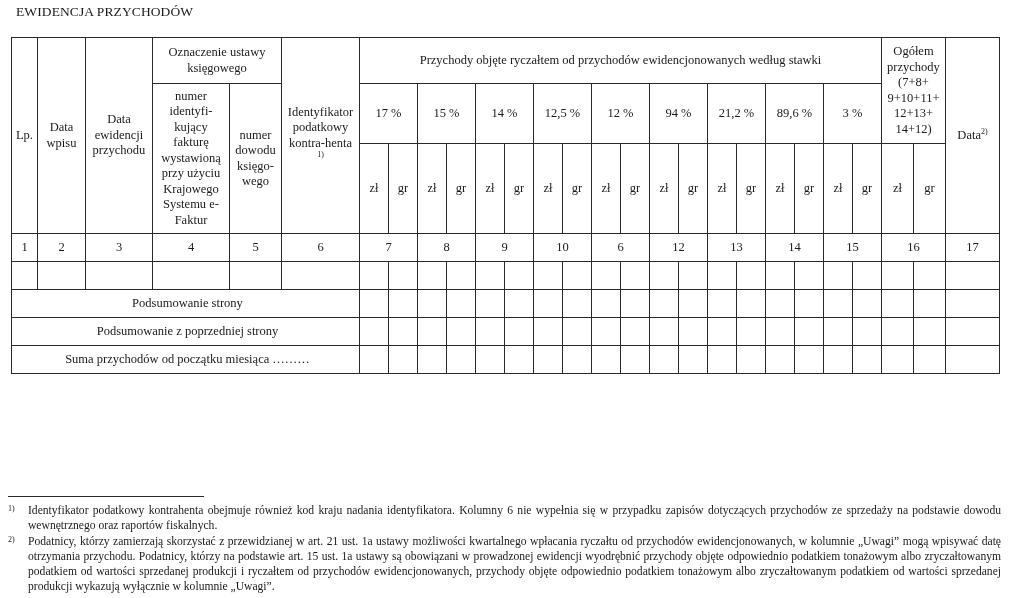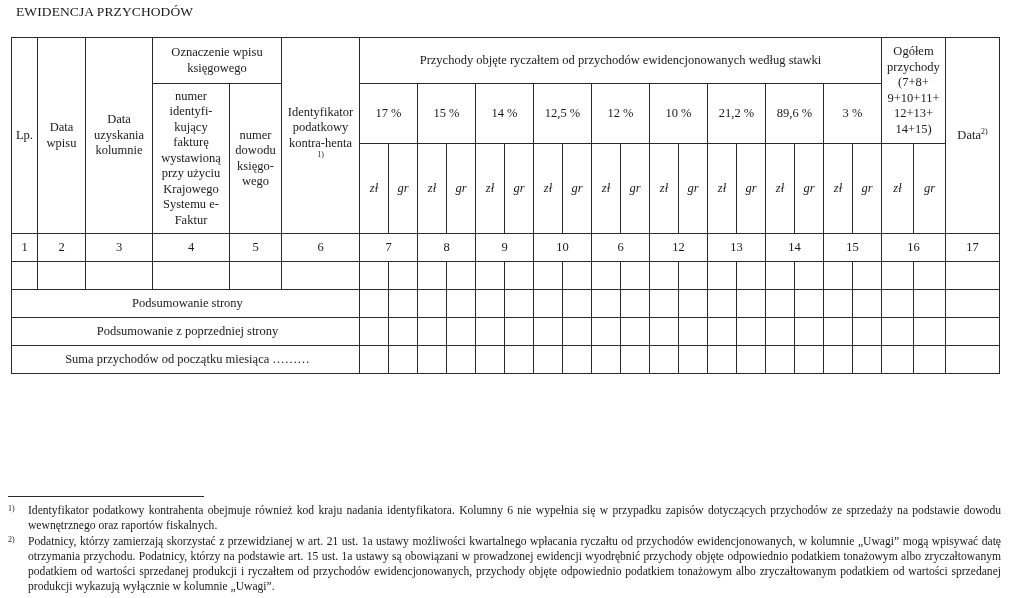--- a/index.html
+++ b/index.html
@@ -16,21 +16,21 @@
     border-collapse: collapse; table-layout: fixed;
     font-size: 12.5px; line-height: 15.5px;
   }
   table.ledger td, table.ledger th {
     border: 1.4px solid #2a2a2a; padding: 0; text-align: center; vertical-align: middle;
     font-weight: normal;
   }
   sup { font-size: 8px; line-height: 0; vertical-align: 5px; }
   .h-group { height: 46px; }
   .h-rate { height: 60px; }
-  .h-zl { height: 90px; font-style: italic; }
+  .h-zl { height: 90px; }
   .num-row td { height: 27px; font-size: 12.5px; }
   .data-row td { height: 27px; }
   .sum-row td { height: 27px; }
   .sum-label { text-align: left; padding-left: 4px !important; }
   .footnote-rule {
     position: absolute; left: 8px; top: 496px; width: 196px; height: 0;
     border-top: 1.3px solid #2a2a2a;
   }
   .footnotes {
     position: absolute; left: 8px; top: 503px; width: 993px;
@@ -71,36 +71,36 @@
     <col style="width:29px">
       <col style="width:29px">
     <col style="width:32px">
       <col style="width:32px">
     <col style="width:54px">
   </colgroup>
   <thead>
     <tr class="h-group">
       <th rowspan="3">Lp.</th>
       <th rowspan="3"><span>Data wpisu</span></th>
-      <th rowspan="3"><span>Data uzyskania kolumnie</span></th>
-      <th colspan="2"><span style="display:inline-block;width:110px">Oznaczenie wpisu księgowego</span></th>
+      <th rowspan="3"><span>Data ewidencji przychodu</span></th>
+      <th colspan="2"><span style="display:inline-block;width:110px">Oznaczenie ustawy księgowego</span></th>
       <th rowspan="3"><span style="display:inline-block;width:72px">Identyfikator podatkowy kontra-henta</span><sup>1)</sup></th>
       <th colspan="18">Przychody objęte ryczałtem od przychodów ewidencjonowanych według stawki</th>
-      <th colspan="2" rowspan="2"><span style="display:inline-block;width:58px">Ogółem przychody (7+8+ 9+10+11+ 12+13+ 14+15)</span></th>
+      <th colspan="2" rowspan="2"><span style="display:inline-block;width:58px">Ogółem przychody (7+8+ 9+10+11+ 12+13+ 14+12)</span></th>
       <th rowspan="3"><span>Data</span><sup>2)</sup></th>
     </tr>
     <tr class="h-rate">
       <th rowspan="2"><span style="display:inline-block;width:70px;word-break:break-word">numer identyfi-kujący fakturę wystawioną przy użyciu Krajowego Systemu e-Faktur</span></th>
       <th rowspan="2"><span style="display:inline-block;width:48px">numer dowodu księgo-wego</span></th>
       <th colspan="2">17 %</th>
       <th colspan="2">15 %</th>
       <th colspan="2">14 %</th>
       <th colspan="2">12,5 %</th>
       <th colspan="2">12 %</th>
-      <th colspan="2">10 %</th>
+      <th colspan="2">94 %</th>
       <th colspan="2">21,2 %</th>
       <th colspan="2">89,6 %</th>
       <th colspan="2">3 %</th>
     </tr>
     <tr class="h-zl">
       <th>zł</th>
         <th>gr</th>
       <th>zł</th>
         <th>gr</th>
       <th>zł</th>

